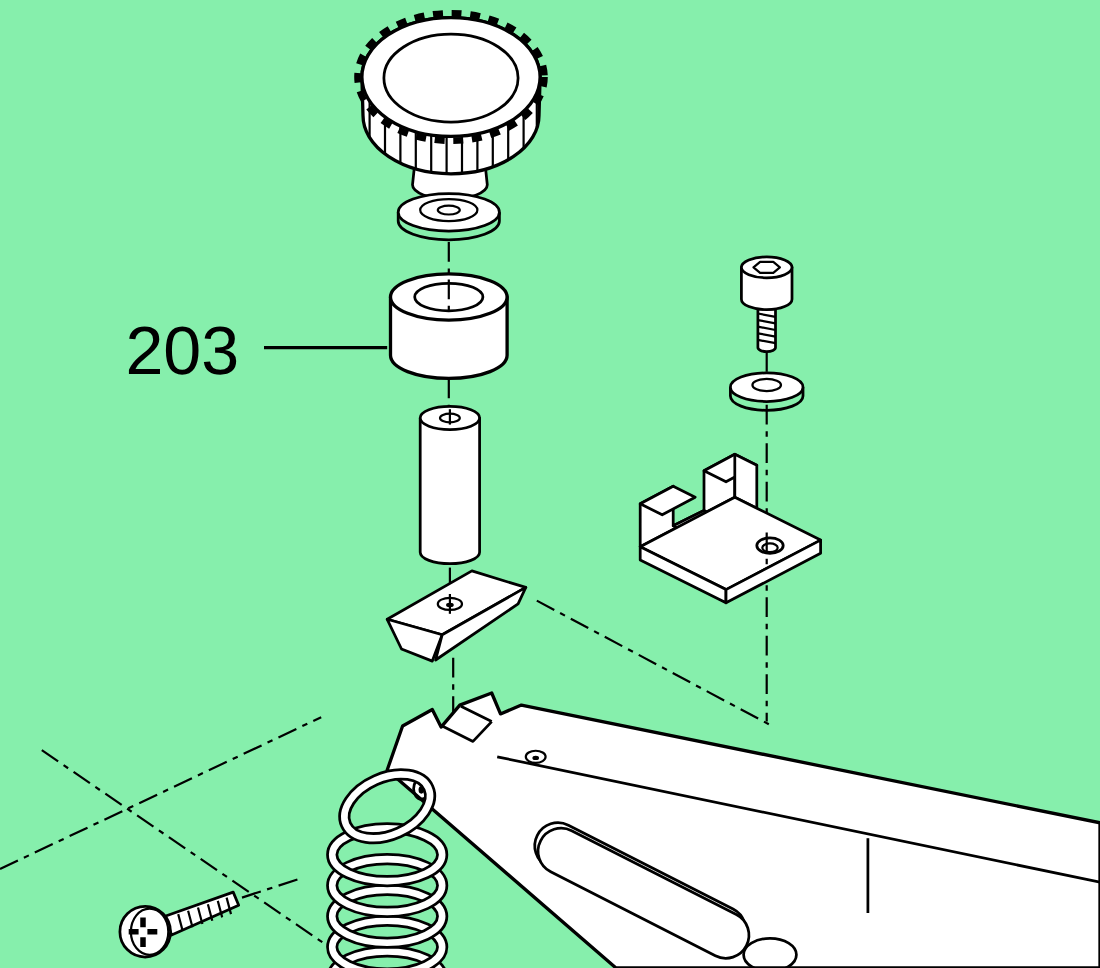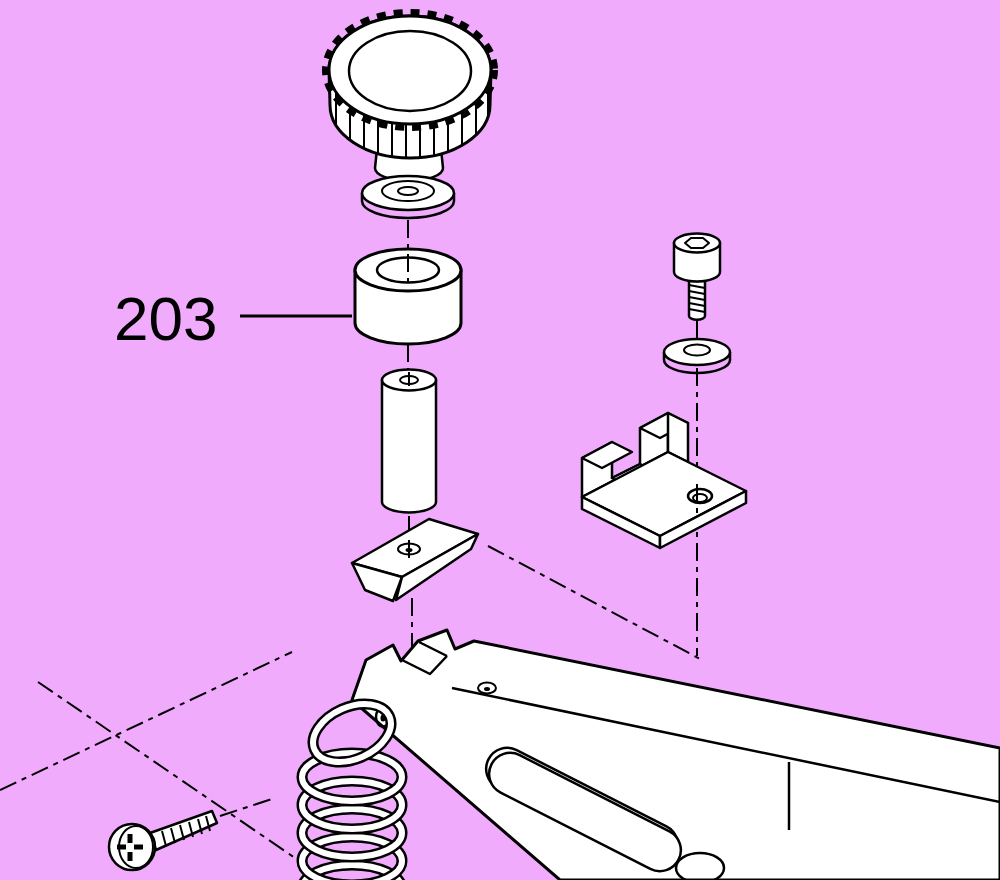--- a/index.html
+++ b/index.html
@@ -1,16 +1,16 @@
 <!DOCTYPE html>
 <html><head>
 <meta charset="utf-8">
 <style>
   html,body{margin:0;padding:0;background:#ffffff;}
-  .canvas{position:relative;width:1000px;height:880px;background:#f0abfc;overflow:hidden;}
+  .canvas{position:relative;width:1000px;height:880px;background:#86efac;overflow:hidden;}
   svg{display:block;}
   .outline{fill:#ffffff;stroke:#000000;stroke-width:3;stroke-linejoin:round;}
   .outline2{fill:#ffffff;stroke:#000000;stroke-width:2.5;stroke-linejoin:round;}
   .s25{fill:none;stroke:#000000;stroke-width:2.5;stroke-linejoin:round;}
   .s2{fill:none;stroke:#000000;stroke-width:2;stroke-linejoin:round;}
   .cl{fill:none;stroke:#000000;stroke-width:2;stroke-dasharray:18 6 5 6;}
   .knurl{fill:none;stroke:#000000;stroke-width:6;stroke-dasharray:9 8;}
   .tube-b{fill:none;stroke:#000000;stroke-width:11;}
   .tube-w{fill:none;stroke:#ffffff;stroke-width:6;}
   .dot{fill:#000000;stroke:none;}

